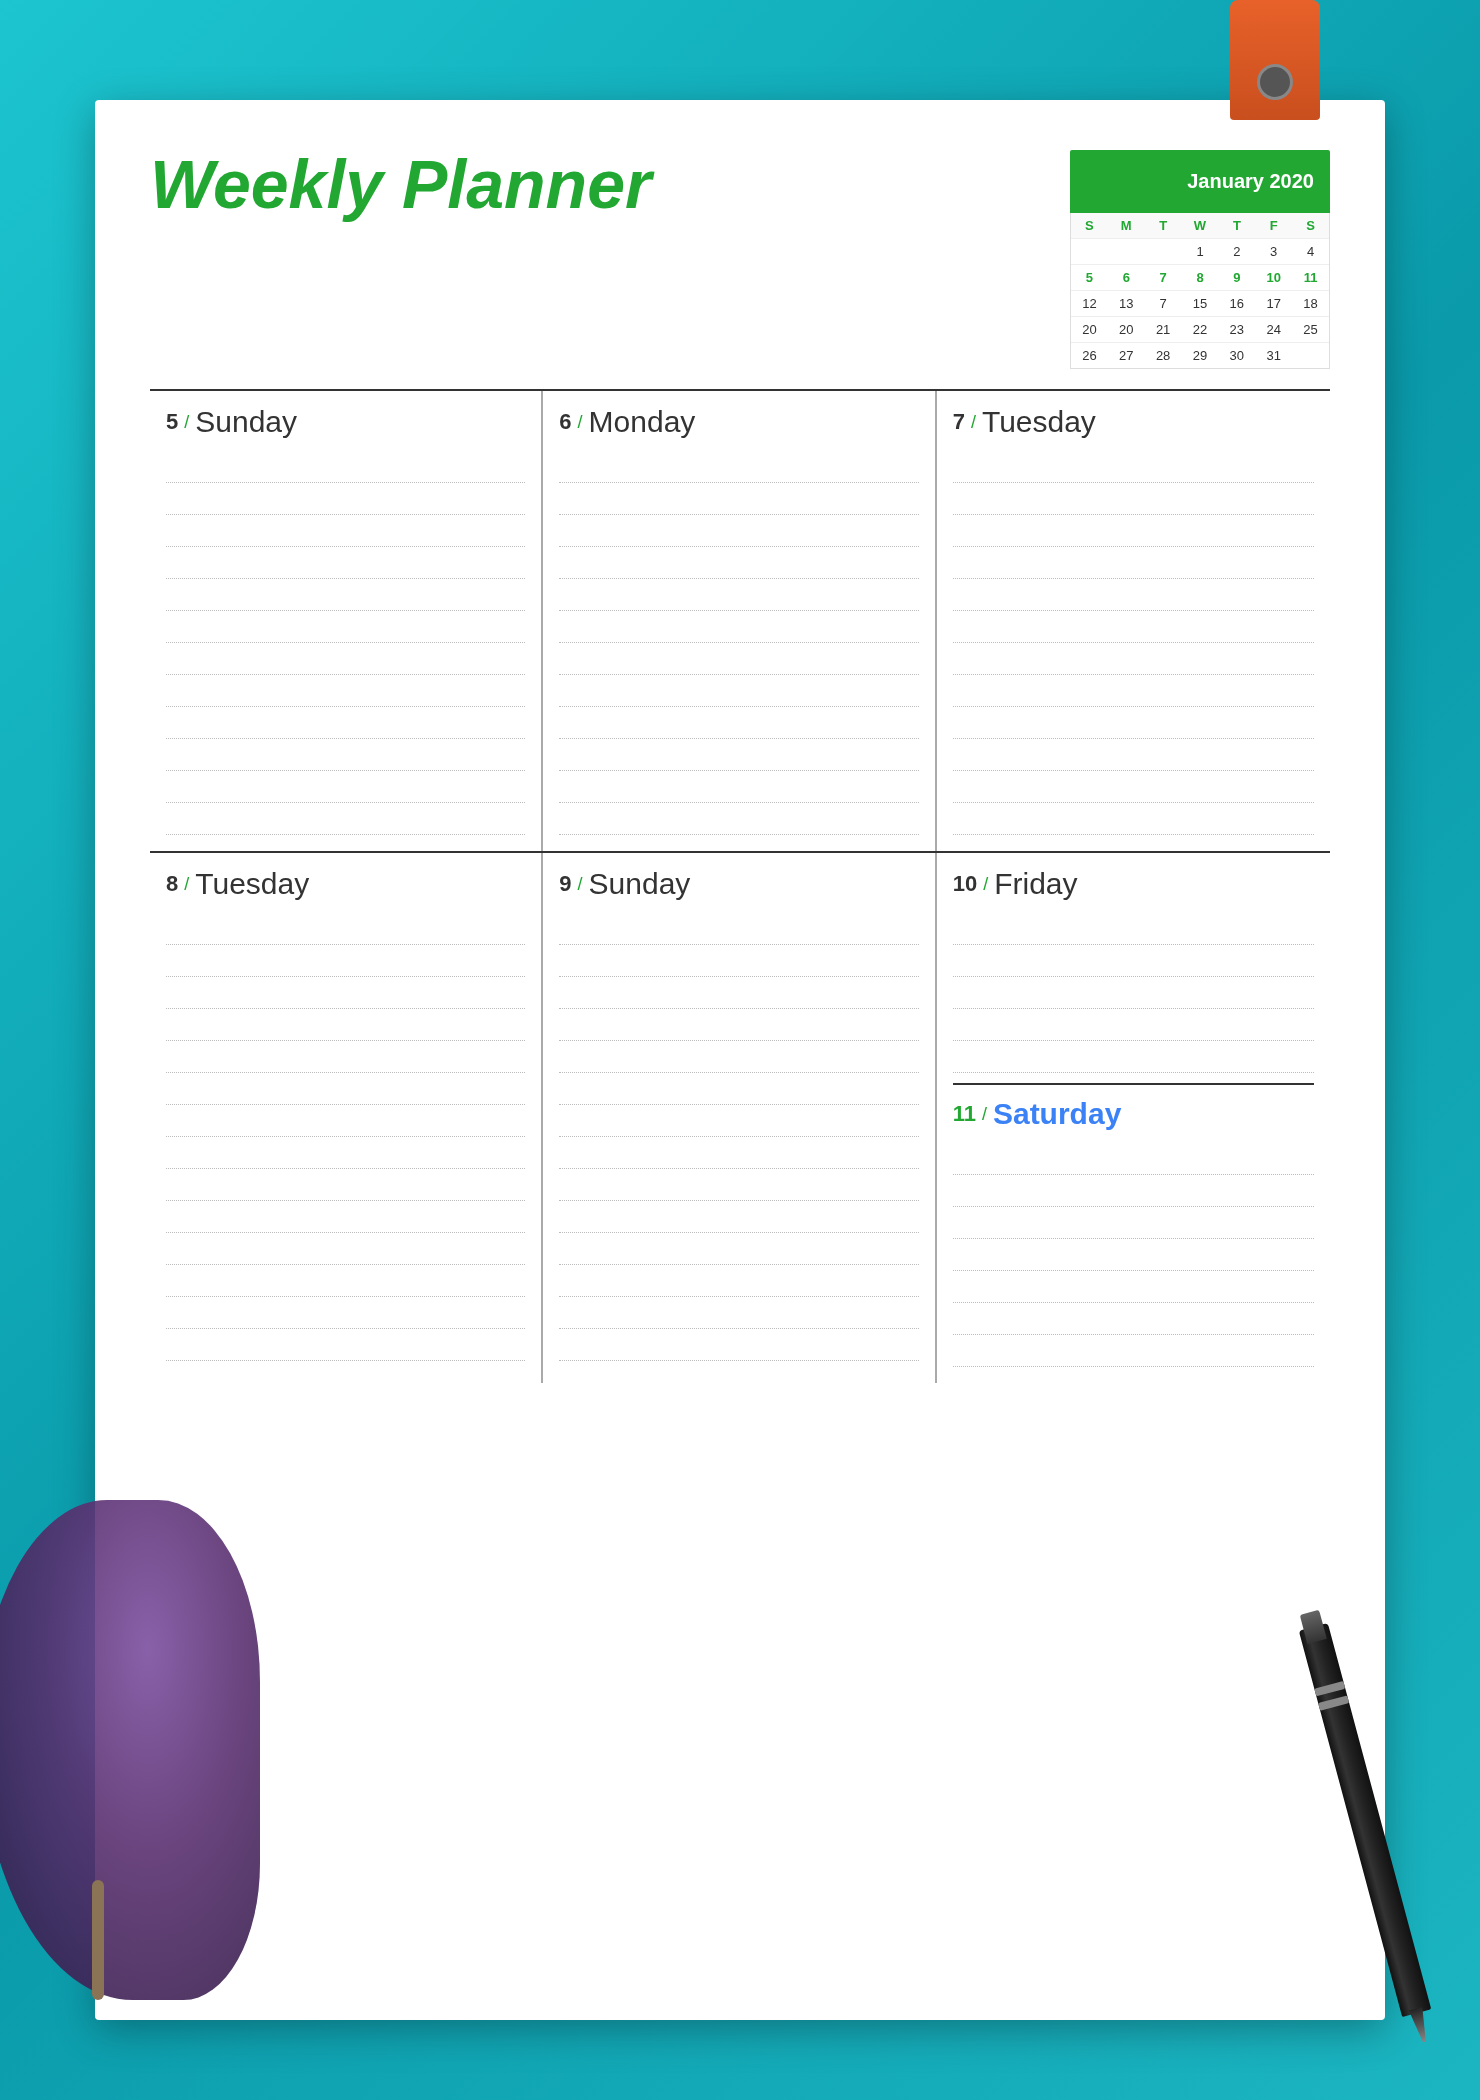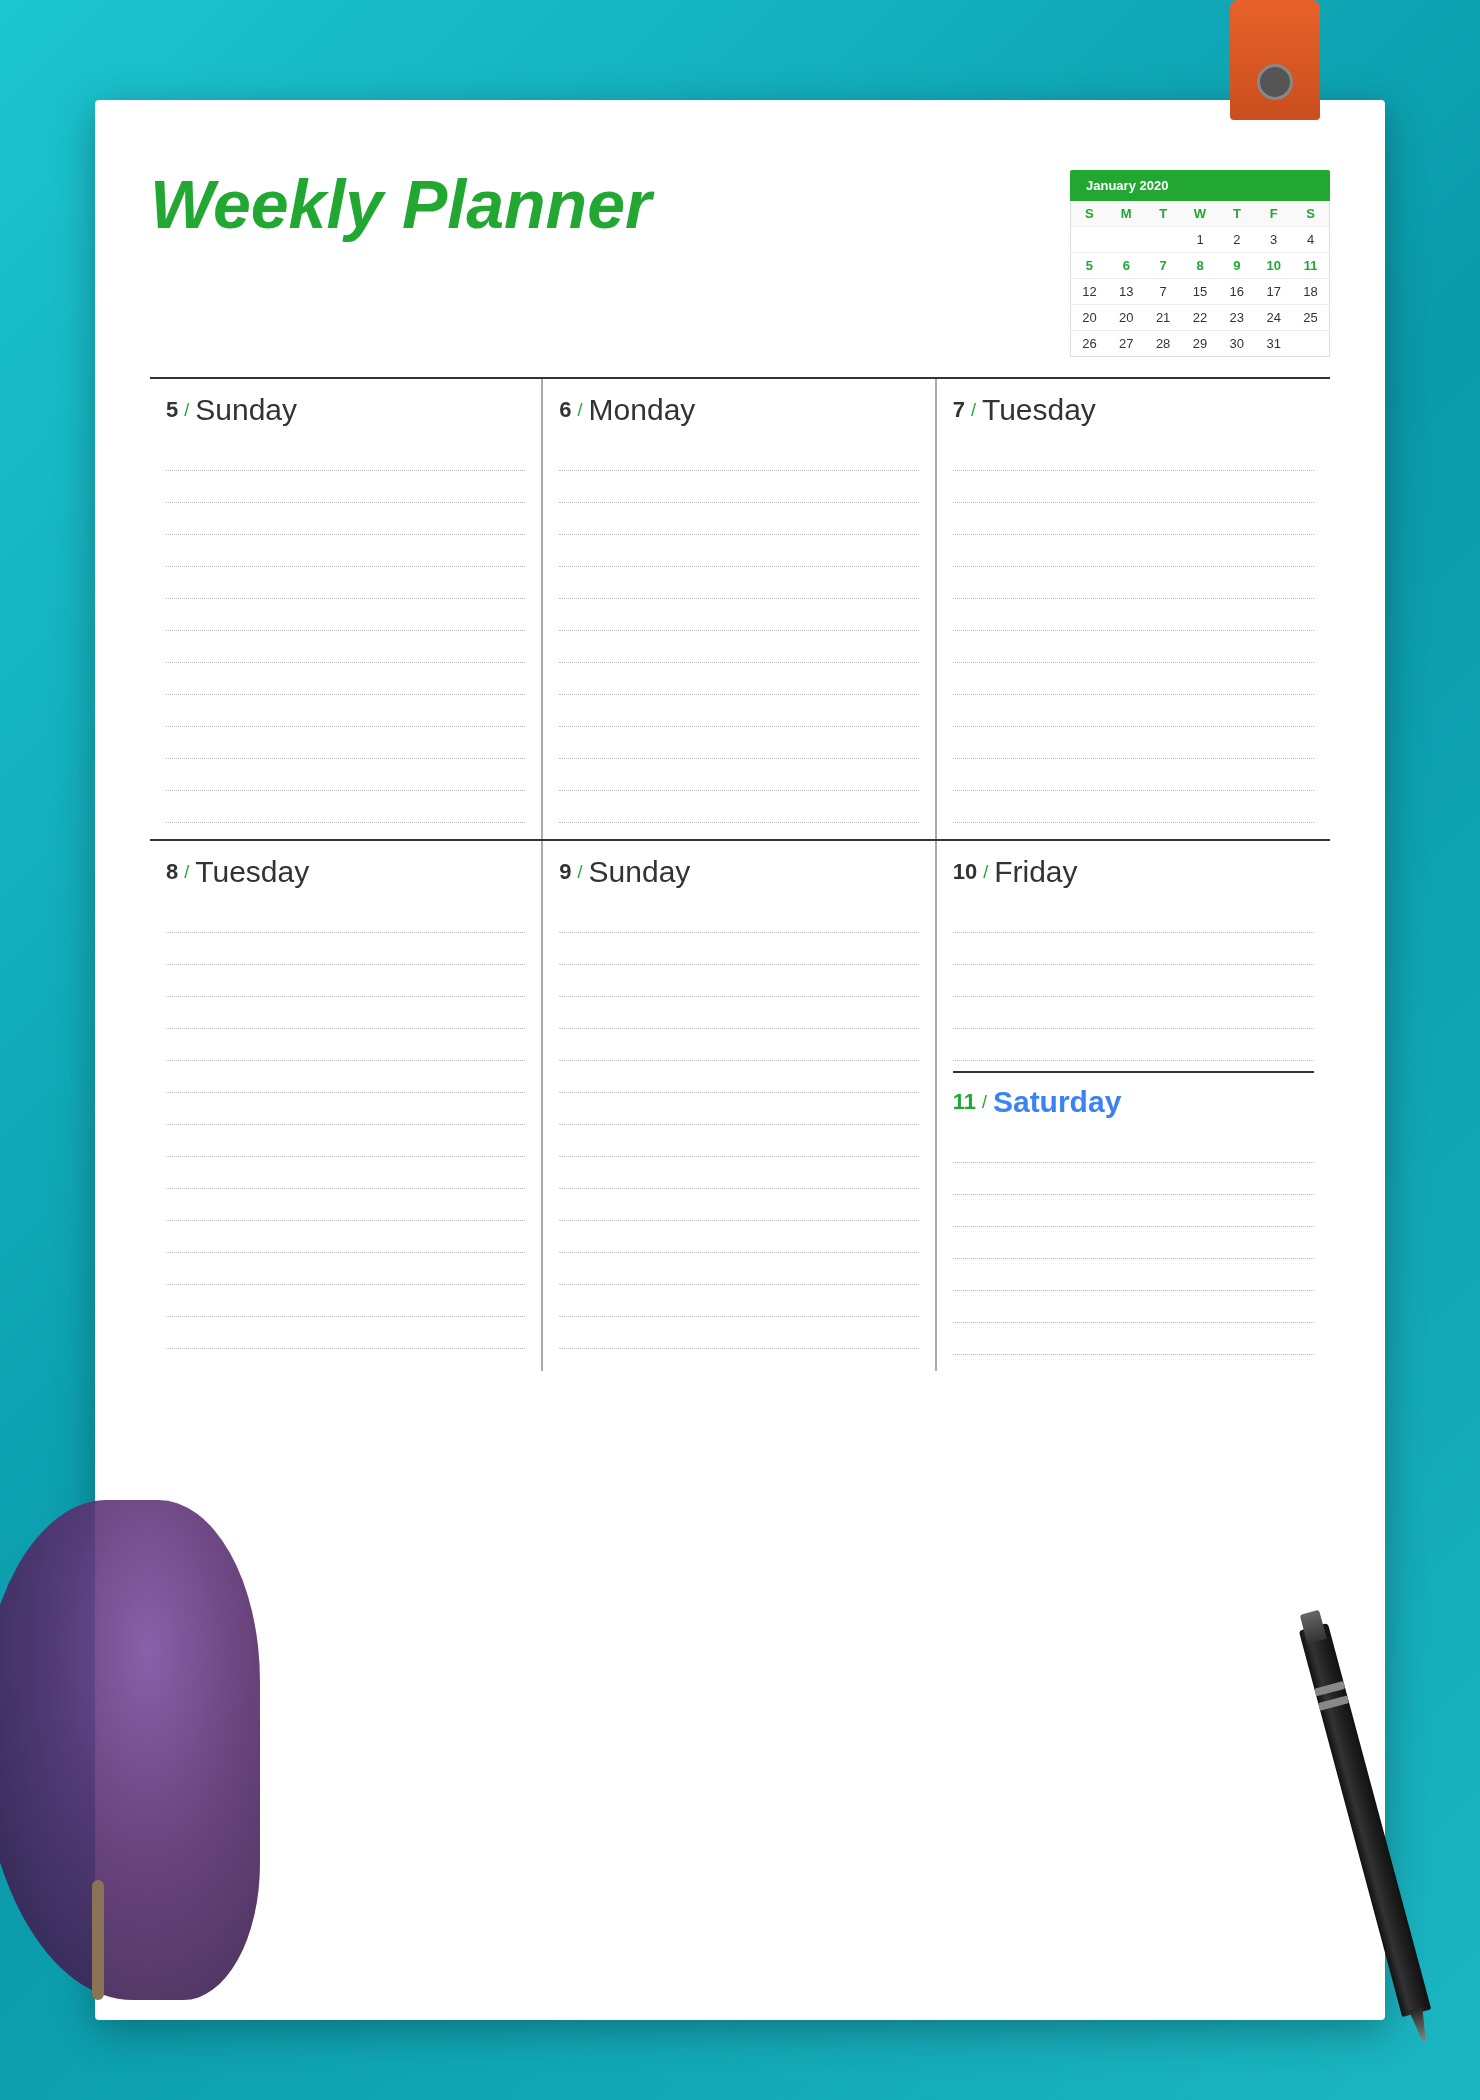--- a/index.html
+++ b/index.html
@@ -134,21 +134,20 @@
       z-index: 5;
       padding: 50px 55px 40px 55px;
     }
 
     
     .header {
       display: flex;
       justify-content: space-between;
       align-items: flex-start;
       margin-bottom: 20px;
-      margin-top: 20px;
     }
 
     .title-section {}
 
     .planner-title {
       font-size: 68px;
       font-weight: 900;
       color: #22a832;
       line-height: 1;
       font-style: italic;
@@ -182,23 +181,23 @@
 
     
     .calendar {
       width: 260px;
       flex-shrink: 0;
     }
 
     .cal-header {
       background: #22a832;
       color: white;
-      text-align: left;
-      padding: 8px 16px;
-      font-size: 13px;
+      text-align: right;
+      padding: 20px 16px;
+      font-size: 20px;
       font-weight: 600;
       border-radius: 2px 2px 0 0;
     }
 
     .cal-grid {
       border: 1px solid #ddd;
       border-top: none;
     }
 
     .cal-days-header {

